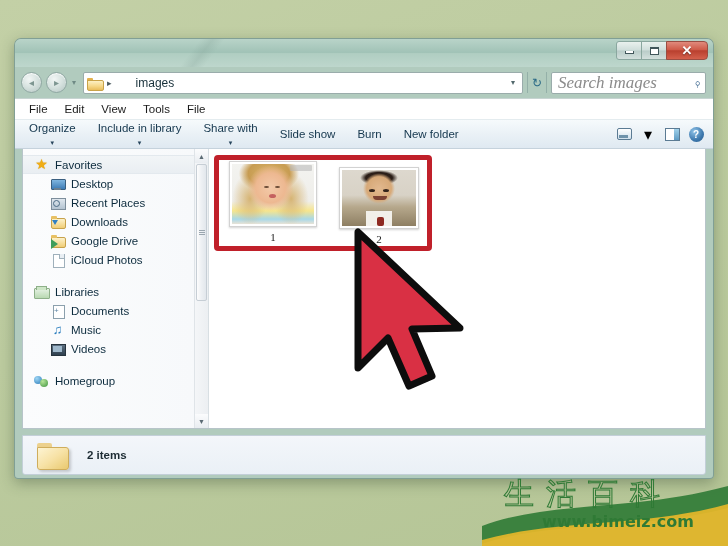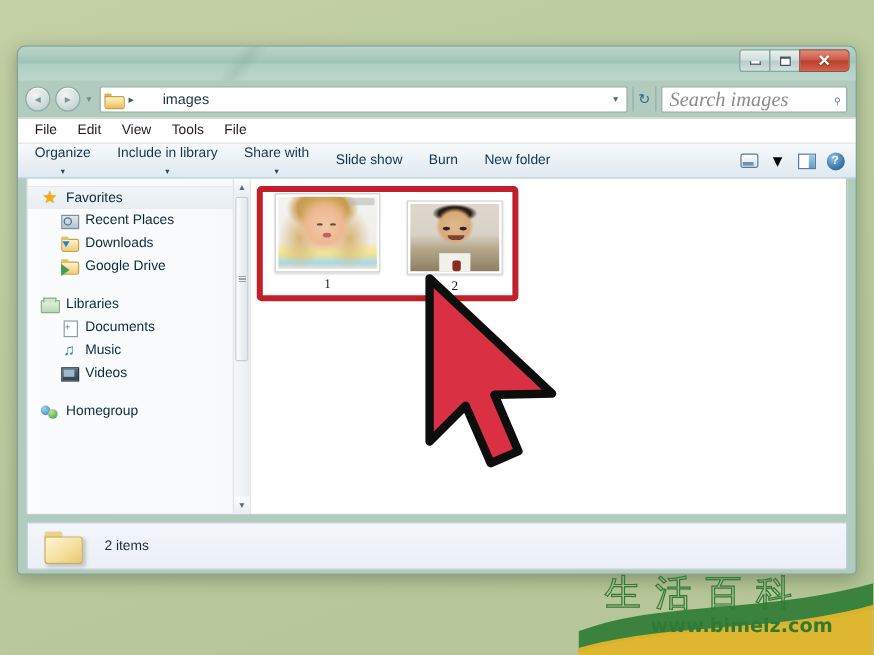--- a/index.html
+++ b/index.html
@@ -302,21 +302,21 @@
     padding-left: 14px; gap: 16px;
   }
   .bigfolder {
     width: 34px; height: 28px; position: relative; flex:0 0 auto;
   }
   .bigfolder::before{content:"";position:absolute;left:0;top:2px;width:15px;height:6px;background:#ecd18e;border-radius:2px 2px 0 0;}
   .bigfolder::after{content:"";position:absolute;left:0;top:6px;width:30px;height:21px;
      background:linear-gradient(145deg,#fdf4d3 0%,#f7e2a6 50%,#e9c96f 100%);
      border:1px solid #cfad5c;border-radius:1px 3px 3px 3px;
      box-shadow:2px 2px 3px rgba(0,0,0,.18);}
-  #statustext { font-size: 11.5px; color: #1c2b33; }
+  #statustext { font-size: 11.5px; color: #1c2b33; font-weight: bold; }
 
   
   #cursor {
     position: absolute; left: 352px; top: 228px;
     width: 118px; height: 165px;
     pointer-events: none;
   }
 
   
   #watermark {
@@ -436,34 +436,42 @@
 
     <div id="bodywrap">
 
       <div id="sidebar">
 
         <div class="navitem group sel">
           <span class="ico ico-star">★</span>
           <span>Favorites</span>
         </div>
         <div class="navitem child">
+          <span class="ico ico-desktop"></span>
+          <span>Desktop</span>
+        </div>
+        <div class="navitem child">
           <span class="ico ico-recent"></span>
           <span>Recent Places</span>
         </div>
         <div class="navitem child">
           <span class="ico ico-folder">
               <i class="ico-dl-arrow"></i>
             </span>
           <span>Downloads</span>
         </div>
         <div class="navitem child">
           <span class="ico ico-folder">
               <i class="ico-gd-arrow"></i>
             </span>
           <span>Google Drive</span>
+        </div>
+        <div class="navitem child">
+          <span class="ico ico-page"></span>
+          <span>iCloud Photos</span>
         </div>
 
         <div class="navspace"></div>
 
         <div class="navitem group">
           <span class="ico ico-lib"></span>
           <span>Libraries</span>
         </div>
         <div class="navitem child">
           <span class="ico ico-doc"></span>

